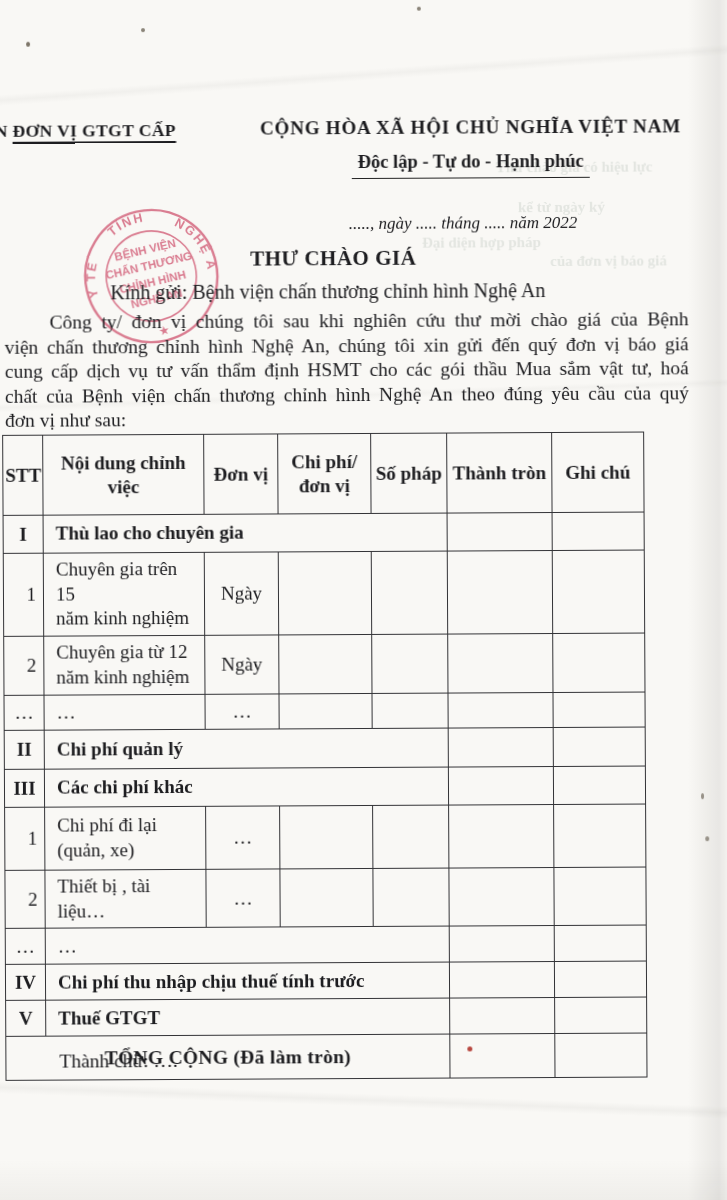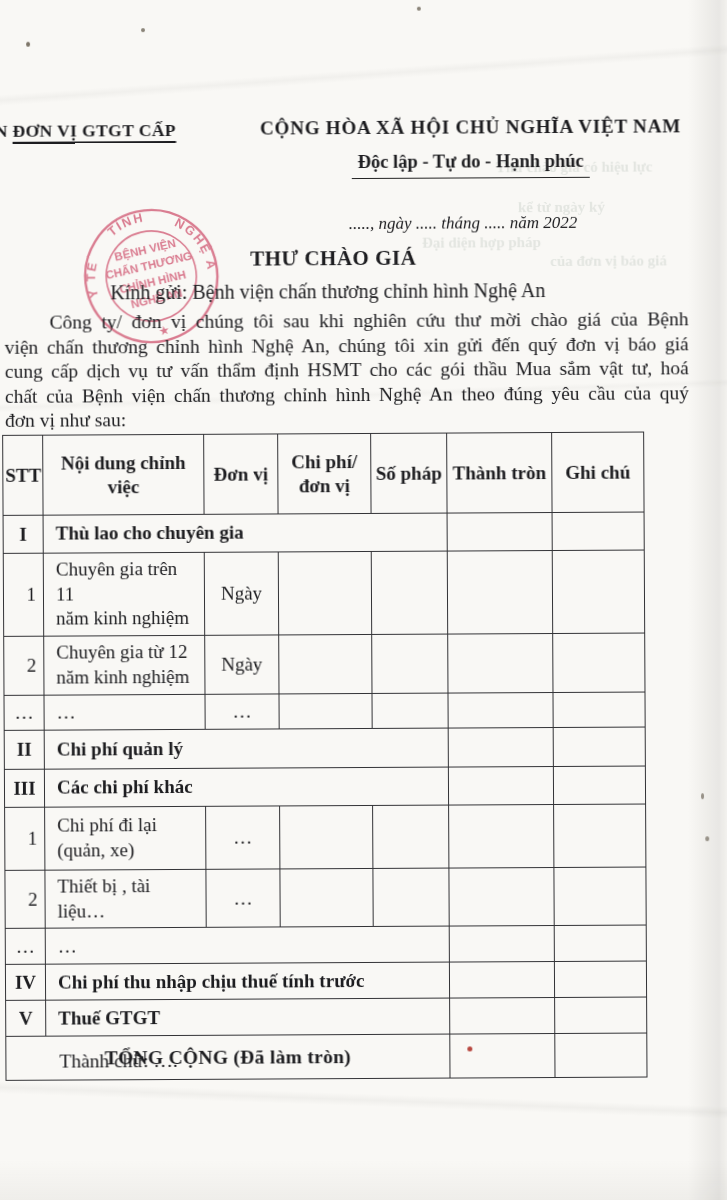--- a/index.html
+++ b/index.html
@@ -153,21 +153,21 @@
           </thead>
         <tbody>
             <tr style="height: 38px;">
               <td class="stt bold">I</td>
               <td class="content bold" colspan="4">Thù lao cho chuyên gia</td>
               <td class="empty"></td>
               <td class="empty"></td>
             </tr>
             <tr style="height: 63px;">
               <td class="stt num">1</td>
-              <td class="content">Chuyên gia trên 11
+              <td class="content">Chuyên gia trên 15
 năm kinh nghiệm</td>
               <td class="unit">Ngày</td>
               <td class="empty"></td>
               <td class="empty"></td>
               <td class="empty"></td>
               <td class="empty"></td>
             </tr>
             <tr style="height: 59px;">
               <td class="stt num">2</td>
               <td class="content">Chuyên gia từ 12

